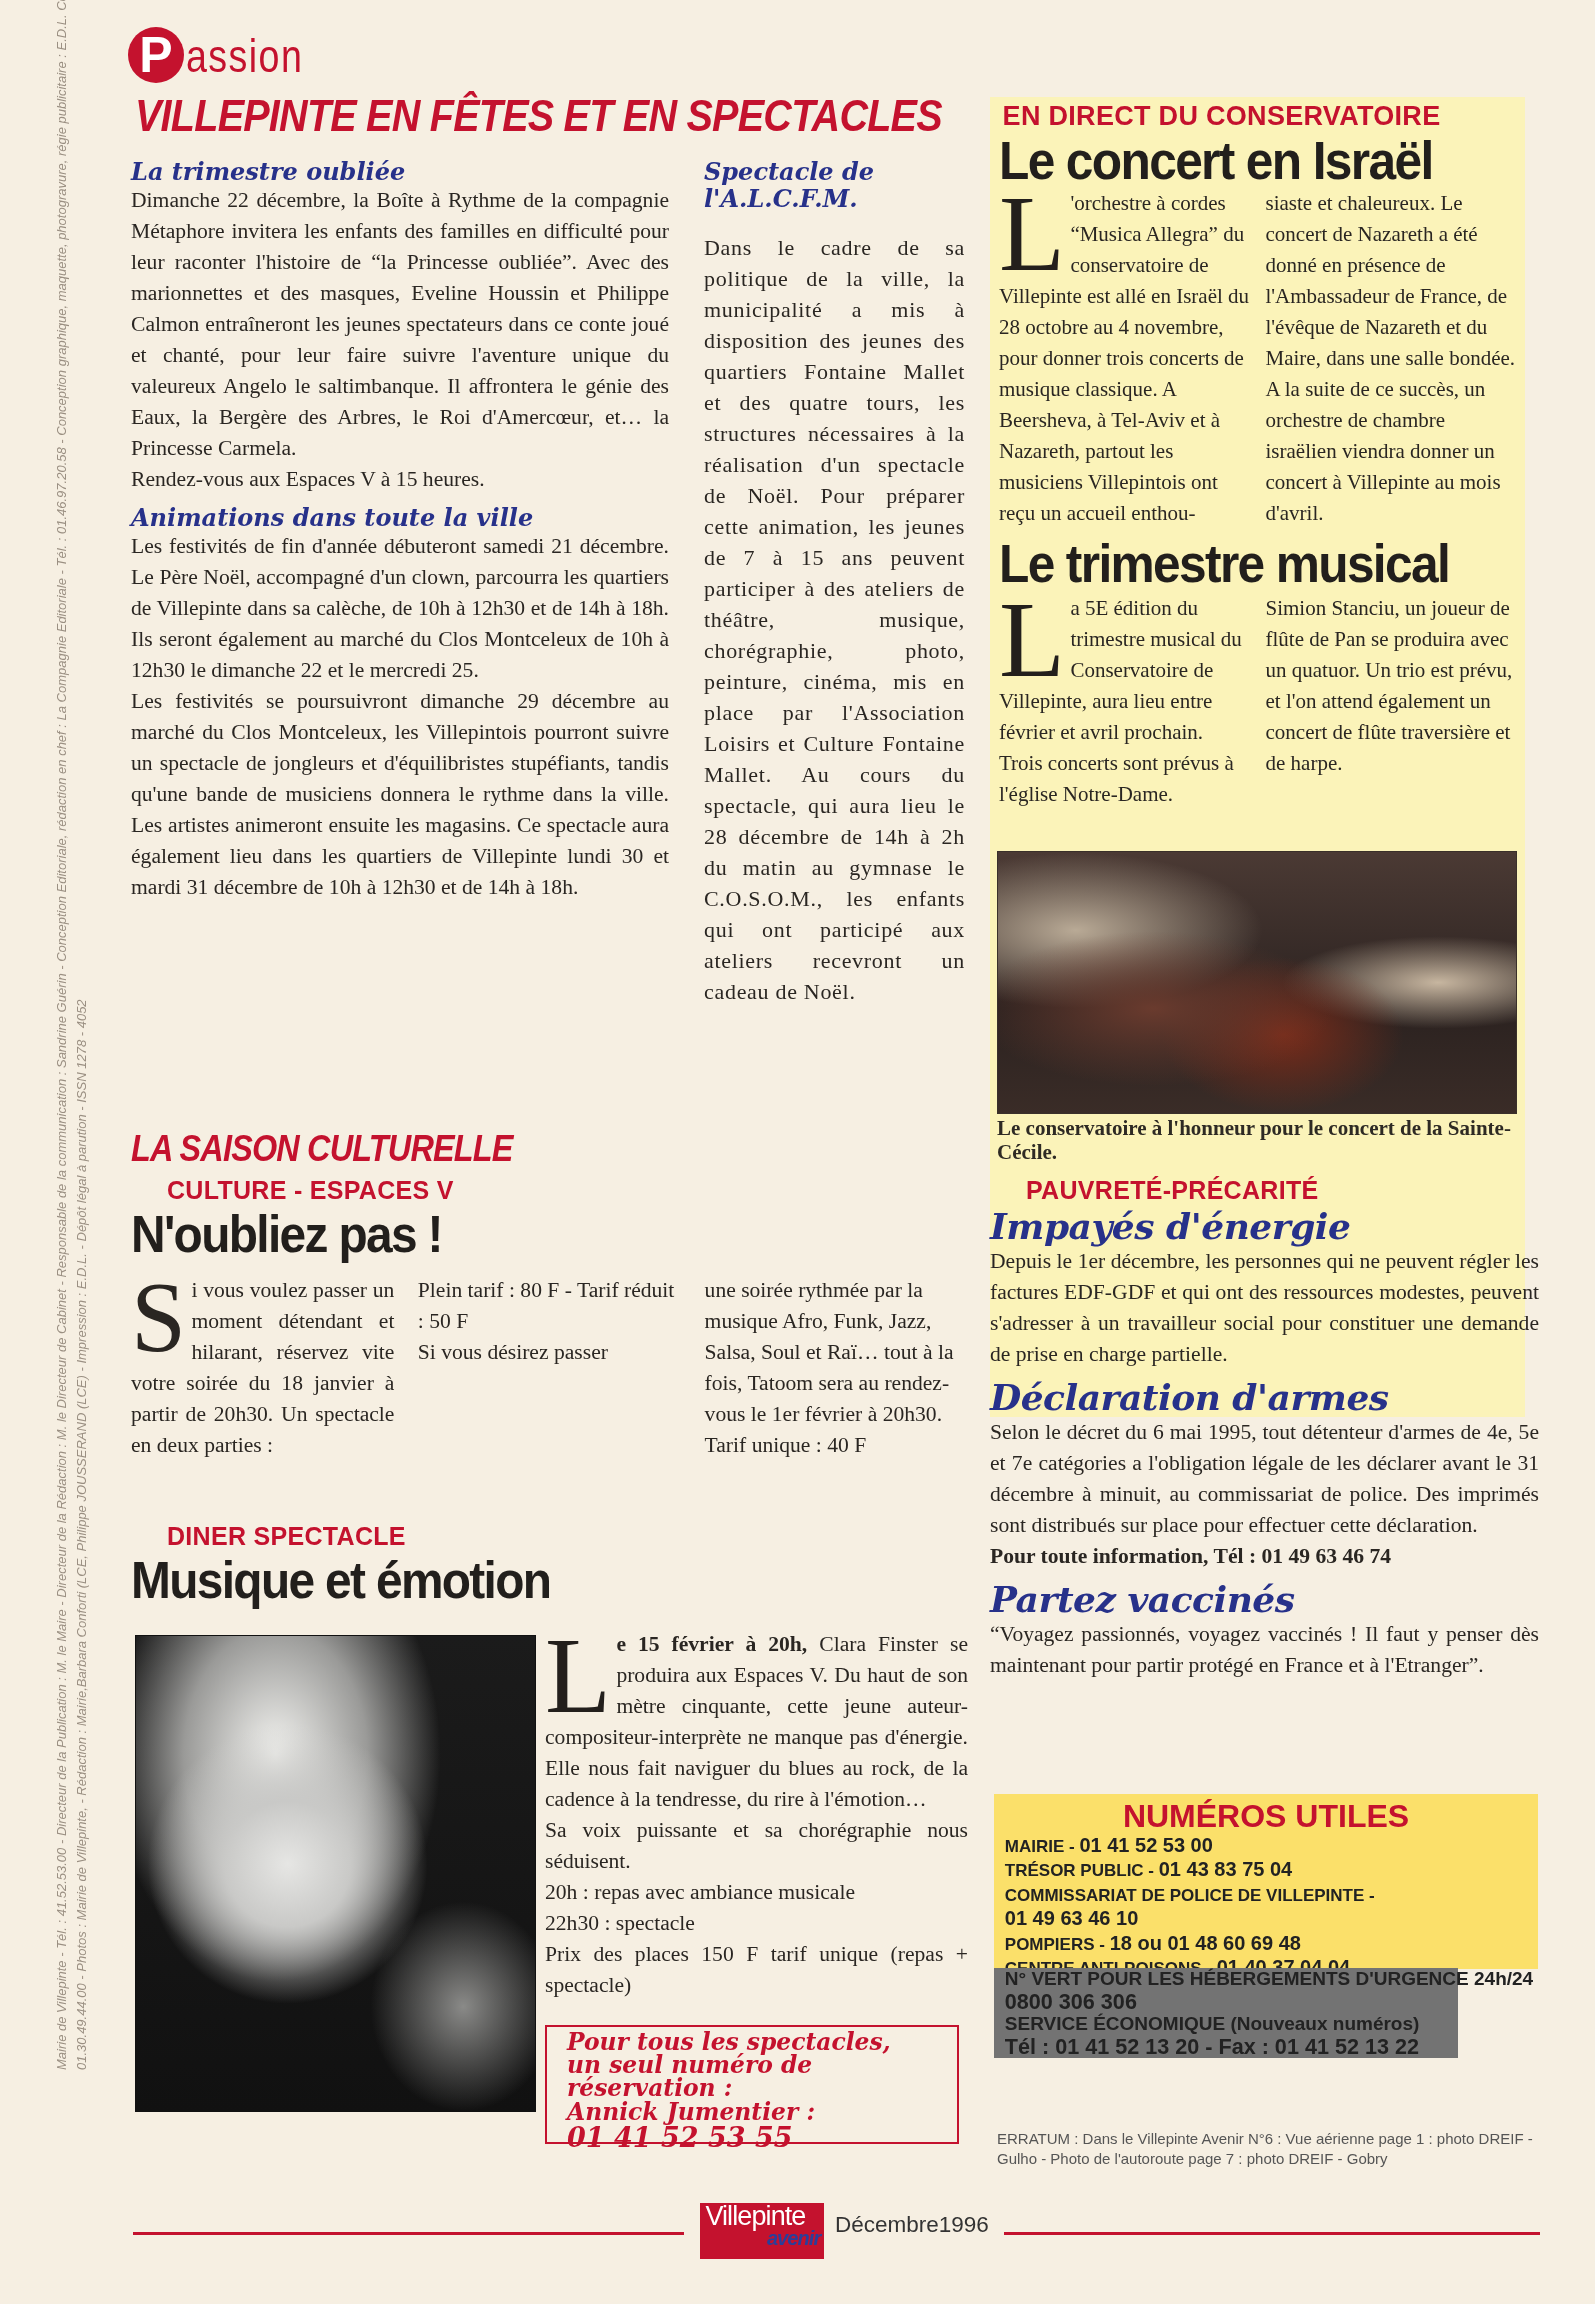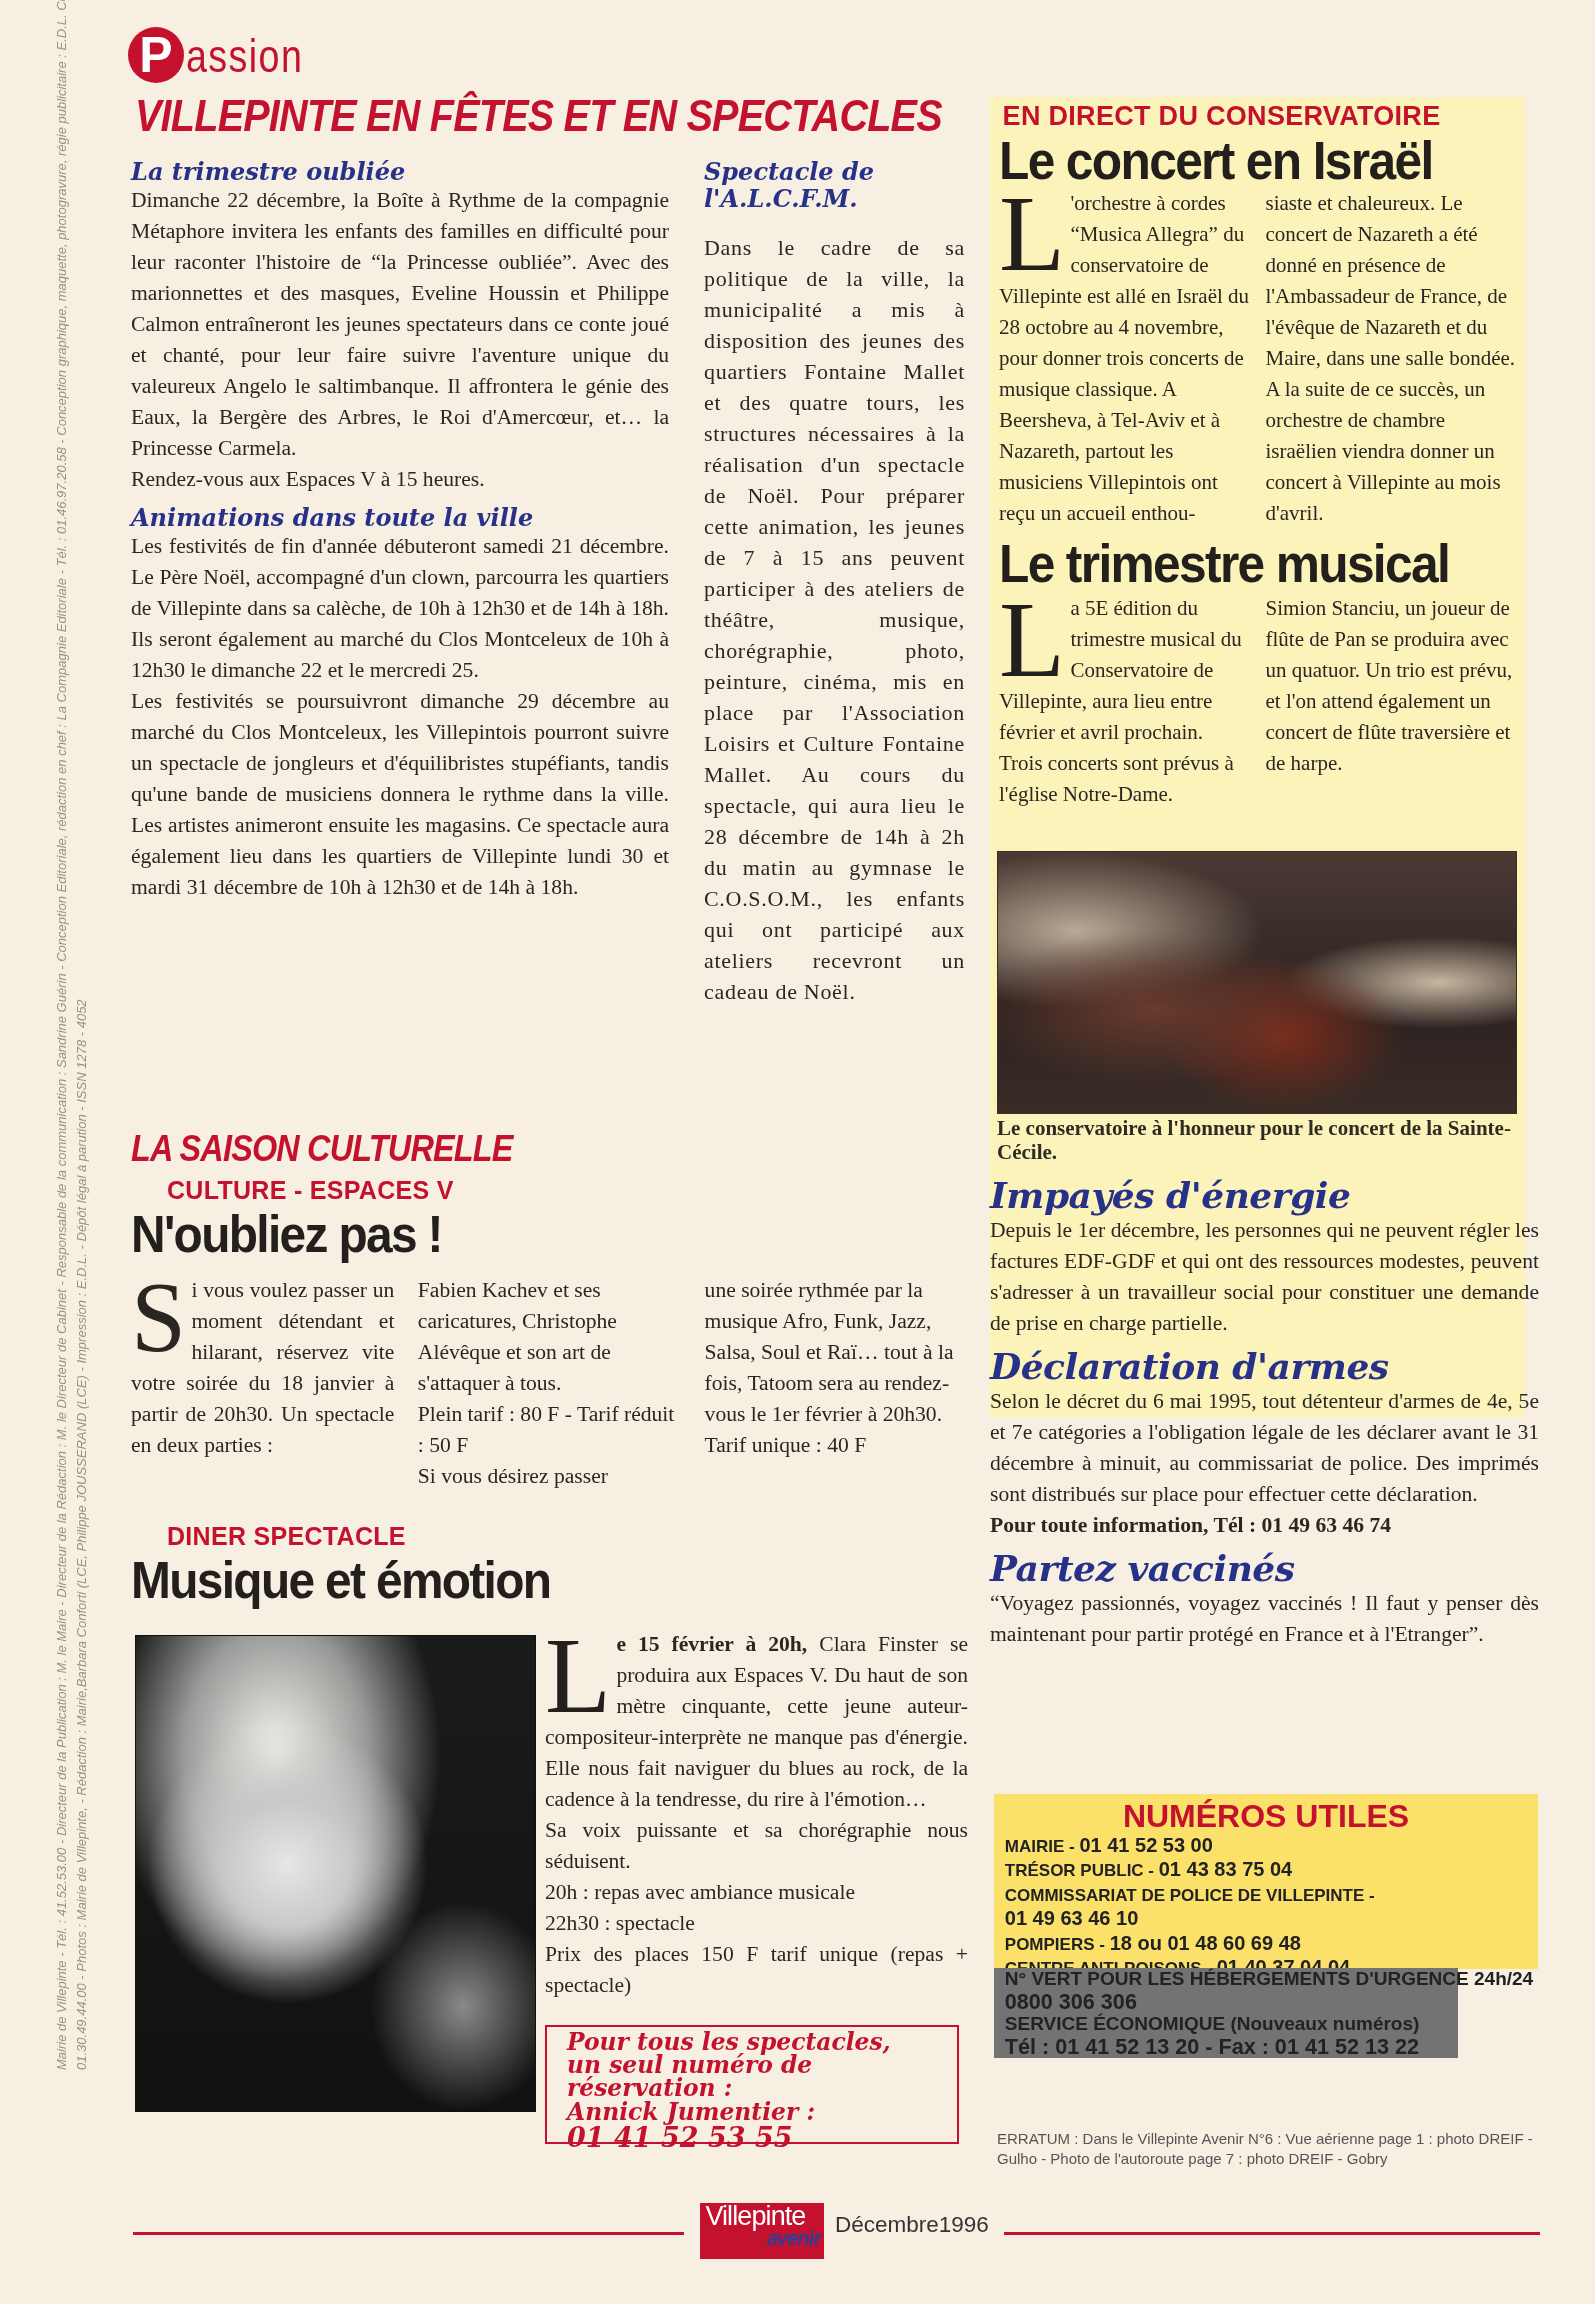--- a/index.html
+++ b/index.html
@@ -232,20 +232,21 @@
         <span>a 5E édition du trimestre musical du Conservatoire de Villepinte, aura lieu entre février et avril prochain. Trois concerts sont prévus à l'église Notre-Dame.</span>
       </div>
       <div class="body-text">Simion Stanciu, un joueur de flûte de Pan se produira avec un quatuor. Un trio est prévu, et l'on attend également un concert de flûte traversière et de harpe.</div>
     </div>
   </div>
 </div>
 <div id="orchestra-photo" class="abs"></div>
 <div id="orchestra-caption" class="abs">Le conservatoire à l'honneur pour le concert de la Sainte-Cécile.</div>
 
 <div id="pauvrete" class="abs">
+  <div class="kicker">PAUVRETÉ-PRÉCARITÉ</div>
   <h2 class="big-blue">Impayés d'énergie</h2>
   <div class="body-text col-text">Depuis le 1er décembre, les personnes qui ne peuvent régler les factures EDF-GDF et qui ont des ressources modestes, peuvent s'adresser à un travailleur social pour constituer une demande de prise en charge partielle.</div>
 
   <h2 class="big-blue" style="margin-top:7.2px">Déclaration d'armes</h2>
   <div class="body-text col-text">Selon le décret du 6 mai 1995, tout détenteur d'armes de 4e, 5e et 7e catégories a l'obligation légale de les déclarer avant le 31 décembre à minuit, au commissariat de police. Des imprimés sont distribués sur place pour effectuer cette déclaration.</div>
   <div class="body-text strong-line">Pour toute information, Tél : 01 49 63 46 74</div>
 
   <h2 class="big-blue" style="margin-top:7.2px">Partez vaccinés</h2>
   <div class="body-text col-text">“Voyagez passionnés, voyagez vaccinés ! Il faut y penser dès maintenant pour partir protégé en France et à l'Etranger”.</div>
 </div>
@@ -274,21 +275,20 @@
 <div id="saison" class="abs">
   <div id="saison-title">LA SAISON CULTURELLE</div>
   <div id="oubliez-kicker" class="kicker" style="font-size:25px">CULTURE - ESPACES V</div>
   <div class="headline" style="font-size:52px; line-height:56px;">N'oubliez pas !</div>
   <div class="three-col">
     <div class="body-text col-text">
       <span class="dropS">S</span>
       <span>i vous voulez passer un moment détendant et hilarant, réservez vite votre soirée du 18 janvier à partir de 20h30. Un spectacle en deux parties :</span>
     </div>
     <div class="body-text">
-      <p>Fabien Kachev et ses caricatures, Christophe Alévêque et son art de s'attaquer à tous.</p>
       <p>Plein tarif : 80 F - Tarif réduit : 50 F</p>
       <p>Si vous désirez passer</p>
     </div>
     <div class="body-text">
       <p>une soirée rythmée par la musique Afro, Funk, Jazz, Salsa, Soul et Raï… tout à la fois, Tatoom sera au rendez-vous le 1er février à 20h30.</p>
       <p>Tarif unique : 40 F</p>
     </div>
   </div>
 </div>
 

